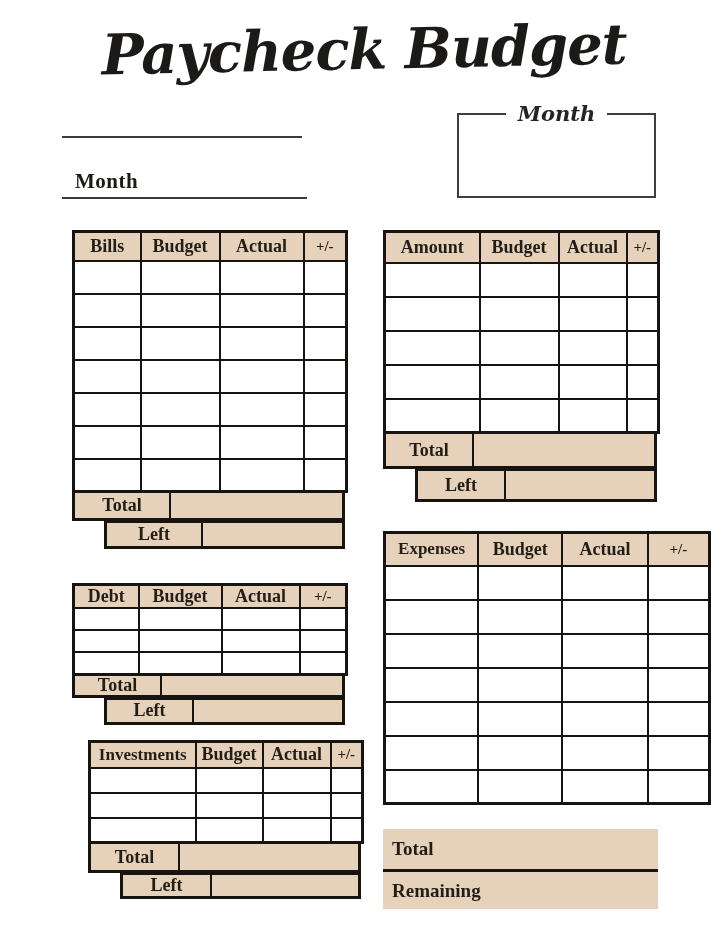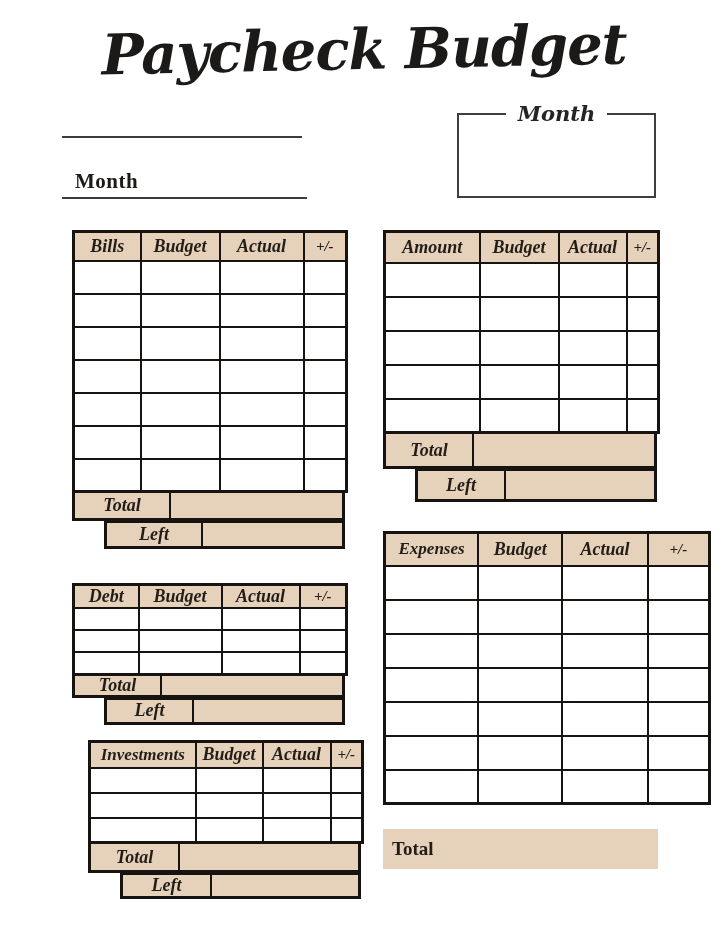--- a/index.html
+++ b/index.html
@@ -46,21 +46,21 @@
   .field-label {
     display: block; margin-left: 13px;
     font-weight: 700; font-size: 21px; letter-spacing: 0.5px;
     color: #1e1a16;
   }
   .field-line { display: block; height: 2px; background: #3b3b3b; margin-top: 3px; }
   .field-amount .field-line { width: 240px; }
   .field-date   .field-line { width: 245px; }
 
   
-  .tbl { position: absolute; font-style: italic; }
+  .tbl { position: absolute; }
   .grid {
     border-collapse: collapse; table-layout: fixed; width: 100%;
     border: 3px solid var(--line);
   }
   .grid th, .grid td { border: 2px solid var(--line); padding: 0; background: #fff; }
   .grid th {
     background: var(--tan);
     font-weight: 700; font-size: 18px; color: var(--text);
     text-align: center;
   }
@@ -414,13 +414,16 @@
           <td></td>
         </tr>
       </tbody>
   </table>
 </div>
 
 <div class="summary">
   <div class="summary-row">
     <span>Total</span>
   </div>
+  <div class="summary-row">
+    <span>Remaining</span>
+  </div>
 </div>
 
 </body></html>

